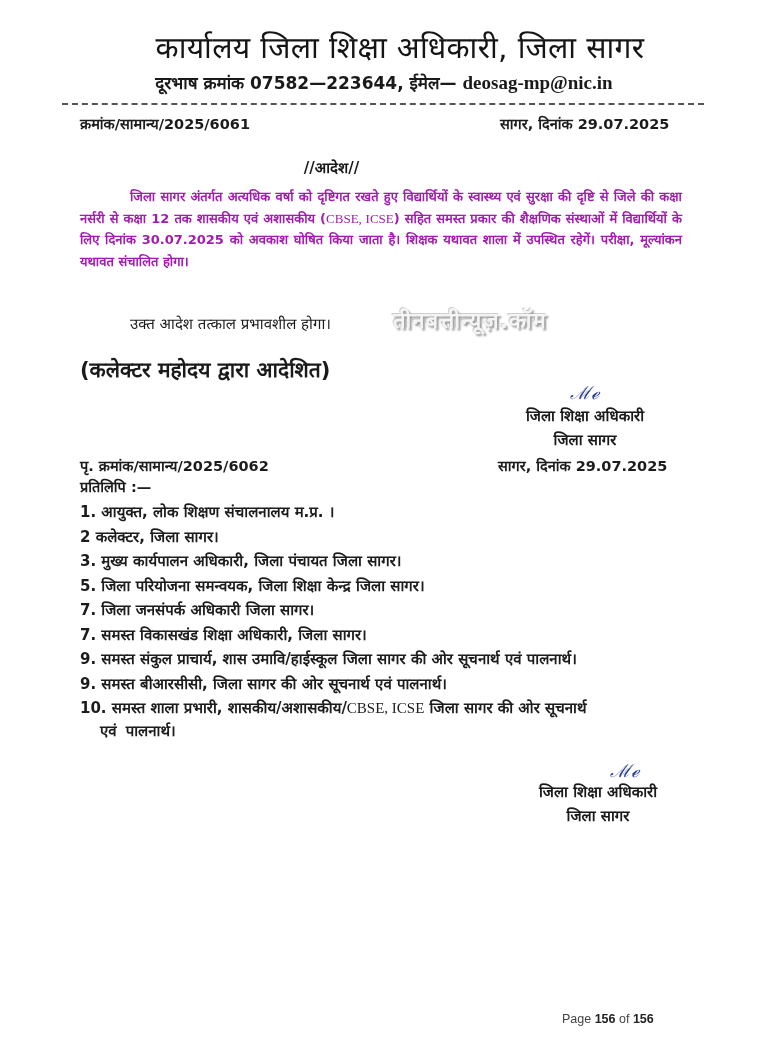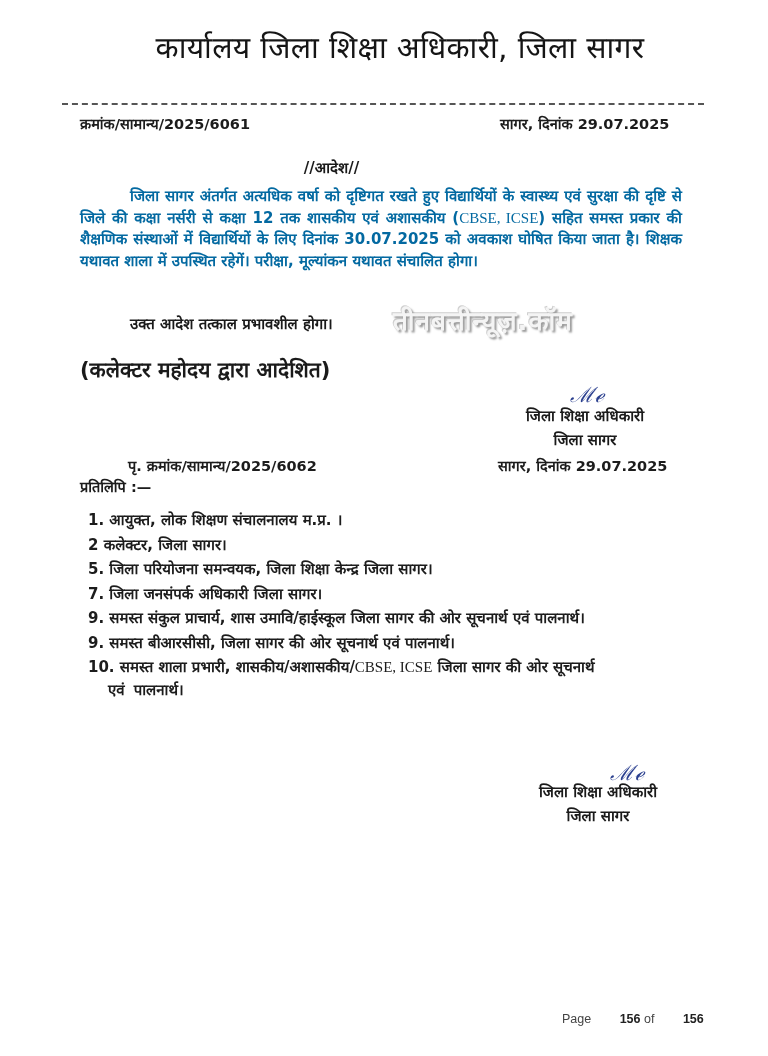--- a/index.html
+++ b/index.html
@@ -28,59 +28,63 @@
 
     .row { position: absolute; font-size: 14.5px; line-height: 20px; font-weight: bold; color: #1c1c1c; }
     .ref1 { left: 80px; top: 114px; }
     .date1 { left: 500px; top: 114px; }
 
     .order-h { position: absolute; left: 0; width: 663px; top: 157px; text-align: center;
       font-size: 15px; font-weight: bold; }
 
     .para {
       position: absolute; left: 80px; width: 602px; top: 186px;
-      font-size: 15px; line-height: 21.5px; text-align: justify; font-weight: bold; color: #0369a1;
+      font-size: 13px; line-height: 21.5px; text-align: justify; font-weight: bold; color: #a21caf;
       text-indent: 50px;
     }
     .para .latin { font-family: "Liberation Serif", "DejaVu Serif", serif; font-weight: normal; }
-    .para2 { position: absolute; left: 130px; top: 314px; font-size: 15px; font-weight: bold; line-height: 20px; }
+    .para2 { position: absolute; left: 130px; top: 314px; font-size: 15px; font-weight: normal; line-height: 20px; }
     .watermark {
-      position: absolute; left: 393px; top: 305px; font-size: 26px; line-height: 32px;
+      position: absolute; left: 393px; top: 305px; font-size: 22px; line-height: 32px;
       color: #f4f4f4; font-weight: bold;
       text-shadow: 2px 2px 2px #9a9a9a, -1px -1px 0 #cfcfcf;
       letter-spacing: 1px;
     }
 
     .collector { position: absolute; left: 80px; top: 360px; font-size: 21px; font-weight: bold; line-height: 20px; }
 
     .sig-block { position: absolute; text-align: center; font-size: 15px; font-weight: bold; line-height: 24px; }
     .sig1 { left: 505px; top: 404px; width: 160px; }
     .sig2 { left: 518px; top: 780px; width: 160px; }
-    .signature { position: absolute; font-size: 21px; color: #2a3f8f; font-style: italic; font-family: "DejaVu Serif", serif; }
+    .signature { position: absolute; font-size: 18px; color: #2a3f8f; font-style: italic; font-family: "DejaVu Serif", serif; }
     .signature.s1 { left: 570px; top: 380px; }
     .signature.s2 { left: 610px; top: 758px; }
 
-    .ref2 { left: 80px; top: 456px; margin-left: 48px; }
+    .ref2 { left: 80px; top: 456px; }
     .date2 { left: 498px; top: 456px; }
     .cc-label { left: 80px; top: 477px; }
 
-    .cc-list { position: absolute; left: 80px; top: 500px; width: 620px; margin: 8px; padding: 0; list-style: none; }
+    .cc-list { position: absolute; left: 80px; top: 500px; width: 620px; margin: 0; padding: 0; list-style: none; }
     .cc-list li { font-size: 15px; font-weight: bold; line-height: 24.5px; color: #1c1c1c; }
     .cc-list li .cont { display: block; padding-left: 20px; font-family: Liberation Mono, monospace; }
     .latin-n { font-family: "Liberation Serif", "DejaVu Serif", serif; font-weight: normal; }
 
     .footer { position: absolute; left: 562px; top: 1012px; font-family: "Liberation Sans", sans-serif; font-size: 12.5px; color: #444; }
-    .footer b { color: #222; margin-left: 25px; }
+    .footer b { color: #222; }
   </style>
 </head>
 <body>
 
 <div class="page">
 
   <div class="hdr-title">कार्यालय जिला शिक्षा अधिकारी, जिला सागर</div>
+  <div class="hdr-sub">
+    <span>दूरभाष क्रमांक 07582—223644, ईमेल—</span>
+    <span class="email">deosag-mp@nic.in</span>
+  </div>
   <div class="rule"></div>
 
   <div class="row ref1">क्रमांक/सामान्य/2025/6061</div>
   <div class="row date1">सागर, दिनांक 29.07.2025</div>
 
   <div class="order-h">//आदेश//</div>
 
   <div class="para"><span>जिला सागर अंतर्गत अत्यधिक वर्षा को दृष्टिगत रखते हुए विद्यार्थियों के स्वास्थ्य एवं सुरक्षा की दृष्टि से जिले की कक्षा नर्सरी से कक्षा 12 तक शासकीय एवं अशासकीय (</span><span class="latin">CBSE, ICSE</span><span>) सहित समस्त प्रकार की शैक्षणिक संस्थाओं में विद्यार्थियों के लिए दिनांक 30.07.2025 को अवकाश घोषित किया जाता है। शिक्षक यथावत शाला में उपस्थित रहेगें। परीक्षा, मूल्यांकन यथावत संचालित होगा।</span></div>
 
   <div class="para2">उक्त आदेश तत्काल प्रभावशील होगा।</div>
@@ -94,22 +98,24 @@
     <div>जिला सागर</div>
   </div>
 
   <div class="row ref2">पृ. क्रमांक/सामान्य/2025/6062</div>
   <div class="row date2">सागर, दिनांक 29.07.2025</div>
   <div class="row cc-label">प्रतिलिपि :—</div>
 
   <ul class="cc-list">
     <li>1. आयुक्त, लोक शिक्षण संचालनालय म.प्र. ।</li>
     <li>2 कलेक्टर, जिला सागर।</li>
+    <li>3. मुख्य कार्यपालन अधिकारी, जिला पंचायत जिला सागर।</li>
     <li>5. जिला परियोजना समन्वयक, जिला शिक्षा केन्द्र जिला सागर।</li>
     <li>7. जिला जनसंपर्क अधिकारी जिला सागर।</li>
+    <li>7. समस्त विकासखंड शिक्षा अधिकारी, जिला सागर।</li>
     <li>9. समस्त संकुल प्राचार्य, शास उमावि/हाईस्कूल जिला सागर की ओर सूचनार्थ एवं पालनार्थ।</li>
     <li>9. समस्त बीआरसीसी, जिला सागर की ओर सूचनार्थ एवं पालनार्थ।</li>
     <li><span>10. समस्त शाला प्रभारी, शासकीय/अशासकीय/</span><span class="latin-n">CBSE, ICSE</span><span> जिला सागर की ओर सूचनार्थ</span><span class="cont">एवं पालनार्थ।</span></li>
   </ul>
 
   <div class="signature s2">ℳℯ</div>
   <div class="sig-block sig2">
     <div>जिला शिक्षा अधिकारी</div>
     <div>जिला सागर</div>
   </div>

